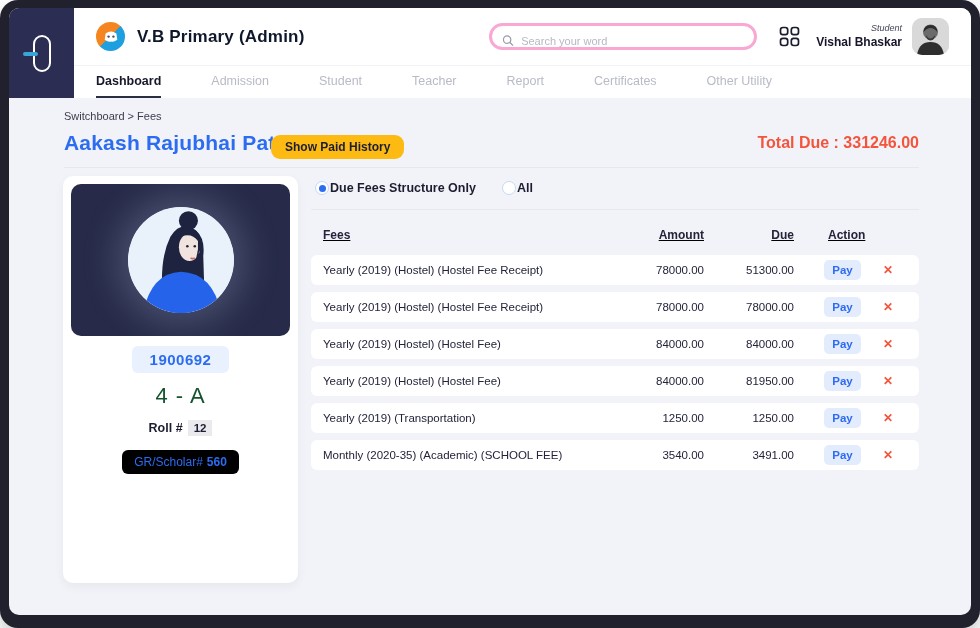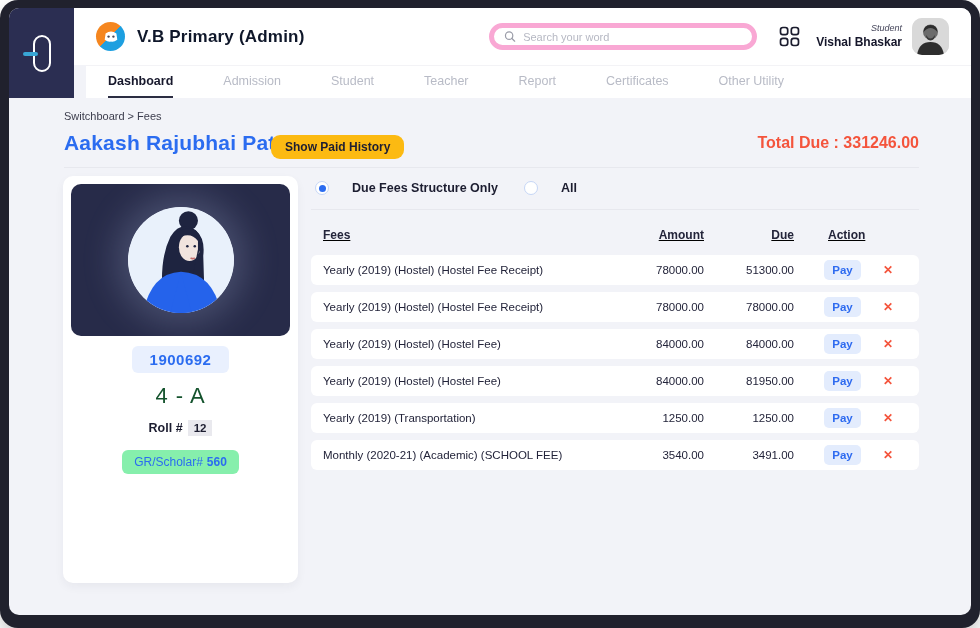--- a/index.html
+++ b/index.html
@@ -9,57 +9,57 @@
 
   
   .logo-box { position:absolute; left:0; top:0; width:65px; height:90px; background:#2b2e52; }
   .link-logo { position:absolute; left:20px; top:27px; width:24px; height:37px; }
   .link-logo .capsule { position:absolute; left:4px; top:0; width:18px; height:37px; border:2.5px solid #fff; border-radius:10px; }
   .link-logo .dash { position:absolute; left:-6px; top:17px; width:15px; height:3.5px; background:#39a6d6; border-radius:2px; }
 
   .header { position:absolute; left:65px; top:0; right:0; height:57px; background:#fff; display:flex; align-items:center; padding:0 22px; }
   .school-logo { width:29px; height:29px; border-radius:50%; background:linear-gradient(135deg,#f5861f 0 50%,#1d9fe0 50% 100%); display:flex; align-items:center; justify-content:center; flex:0 0 auto; }
   .app-title { font-size:17px; font-weight:800; color:#0f172a; margin-left:12px; letter-spacing:.2px; }
-  .search { margin-left:auto; width:268px; height:27px; border:5px solid #f9a8d4; border-radius:14px; background:#fff; display:flex; align-items:center; padding:0 10px; }
+  .search { margin-left:auto; width:268px; height:27px; border:3px solid #f9a8d4; border-radius:14px; background:#fff; display:flex; align-items:flex-end; padding:0 10px; }
   .search input { border:none; outline:none; font-size:11px; color:#5a5b6a; width:100%; margin-left:7px; font-family:"Liberation Sans",sans-serif; background:transparent; }
   .search input::placeholder { color:#b6b8c3; }
   .grid-icon { margin-left:22px; flex:0 0 auto; }
   .welcome-block { margin-left:16px; text-align:right; line-height:1.25; }
   .welcome { font-size:9px; font-style:italic; color:#44455a; }
   .user-name { font-size:12px; font-weight:bold; color:#15162a; }
   .avatar { margin-left:10px; width:37px; height:37px; border-radius:10px; background:linear-gradient(180deg,#e7e7e7,#cfcfcf); overflow:hidden; flex:0 0 auto; }
 
-  .navbar { position:absolute; left:77px; top:57px; right:0; height:33px; background:#fff; border-top:1px solid #f3f3f6; display:flex; align-items:center; column-gap:50px; padding-left:22px; }
+  .navbar { position:absolute; left:65px; top:57px; right:0; height:33px; background:#fff; border-top:1px solid #f3f3f6; display:flex; align-items:center; column-gap:50px; padding-left:22px; }
   .tab { font-size:12.5px; color:#b8bbc6; cursor:pointer; height:100%; display:flex; align-items:center; border-bottom:2px solid transparent; }
   .tab.active { color:#17182c; font-weight:bold; border-bottom:2px solid #2b2d42; }
 
   
   .content { position:absolute; left:0; top:90px; right:0; bottom:0; }
   .breadcrumb { position:absolute; left:55px; top:12px; font-size:11px; color:#3c3d4d; }
   .page-title { position:absolute; left:55px; top:33px; font-size:21px; font-weight:800; color:#2b6cf0; letter-spacing:.2px; }
   .paid-btn { position:absolute; left:262px; top:37px; height:24px; padding:0 14px; background:#fcba12; border:none; border-radius:9px; font-size:12px; font-weight:bold; color:#1d1e32; cursor:pointer; font-family:"Liberation Sans",sans-serif; }
   .total-due { position:absolute; right:52px; top:36px; font-size:16px; font-weight:800; color:#f4543c; }
   .title-divider { position:absolute; left:55px; right:52px; top:69px; height:1px; background:#e7e8ee; }
 
   
   .student-card { position:absolute; left:54px; top:78px; width:235px; height:407px; background:#fff; border-radius:10px; box-shadow:0 4px 10px rgba(30,32,60,.05); }
   .photo-box { position:absolute; left:8px; top:8px; width:219px; height:152px; background:#272b49; border-radius:10px; display:flex; align-items:center; justify-content:center; overflow:hidden; }
   .photo-circle { width:106px; height:106px; border-radius:50%; background:#e9f1fb; box-shadow:0 0 34px 12px rgba(190,205,240,.22); overflow:hidden; }
   .stud-info { position:absolute; left:0; right:0; top:170px; text-align:center; }
   .id-pill { display:inline-block; background:#e9f0fe; color:#2b6cf0; font-size:15px; font-weight:bold; padding:5px 18px; border-radius:6px; letter-spacing:.5px; }
   .class-line { margin-top:10px; font-size:22px; font-weight:400; color:#14532d; letter-spacing:1px; }
   .roll-line { margin-top:11px; font-size:12.5px; font-weight:bold; color:#1c1d30; }
   .roll-badge { display:inline-block; background:#e9e9ee; color:#1c1d30; font-size:11.5px; font-weight:bold; padding:2px 6px; border-radius:0; margin-left:5px; }
-  .gr-pill { display:inline-block; margin-top:14px; background:#86efac; color:#2b6cf0; font-size:12px; padding:5px 12px; border-radius:6px; }
+  .gr-pill { display:inline-block; margin-top:14px; background:#000000; color:#2b6cf0; font-size:12px; padding:5px 12px; border-radius:6px; }
   .gr-pill b { margin-left:4px; }
 
   
   .right-panel { position:absolute; left:302px; right:52px; top:78px; }
   .radio-row { display:flex; align-items:center; gap:26px; padding:5px 2px 0 4px; }
-  .radio-item { display:flex; align-items:flex-end; gap:23px; cursor:pointer; }
+  .radio-item { display:flex; align-items:flex-end; gap:1px; cursor:pointer; }
   .radio-item .lbl { font-size:12.5px; font-weight:bold; color:#1c1d30; }
   .rdot { width:14px; height:14px; border-radius:50%; border:1.5px solid #c6d6f6; background:#fff; position:relative; }
   .rdot.sel::after { content:""; position:absolute; left:2.5px; top:2.5px; width:7px; height:7px; border-radius:50%; background:#2b6cf0; }
   .radio-divider { margin-top:14px; height:1px; background:#e7e8ee; }
 
   .thead { display:flex; align-items:center; margin-top:13px; height:24px; padding-left:12px;text-decoration:underline; }
   .c-name { flex:1; font-size:11.5px; color:#23243a; }
   .c-amt  { width:95px; text-align:right; font-size:11.5px; color:#23243a; }
   .c-due  { width:90px; text-align:right; font-size:11.5px; color:#23243a; }
   .c-act  { width:125px; display:flex; align-items:center; padding-left:30px; gap:22px; }
@@ -231,21 +231,21 @@
             <div class="frow">
               <div class="c-name">Yearly (2019) (Transportation)</div>
               <div class="c-amt">1250.00</div>
               <div class="c-due">1250.00</div>
               <div class="c-act">
                 <button class="pay">Pay</button>
                 <span class="xicon">✕</span>
               </div>
             </div>
             <div class="frow">
-              <div class="c-name">Monthly (2020-21) (Academic) (SCHOOL FEE)</div>
+              <div class="c-name">Monthly (2020-35) (Academic) (SCHOOL FEE)</div>
               <div class="c-amt">3540.00</div>
               <div class="c-due">3491.00</div>
               <div class="c-act">
                 <button class="pay">Pay</button>
                 <span class="xicon">✕</span>
               </div>
             </div>
           </div>
       </div>
     </div>

